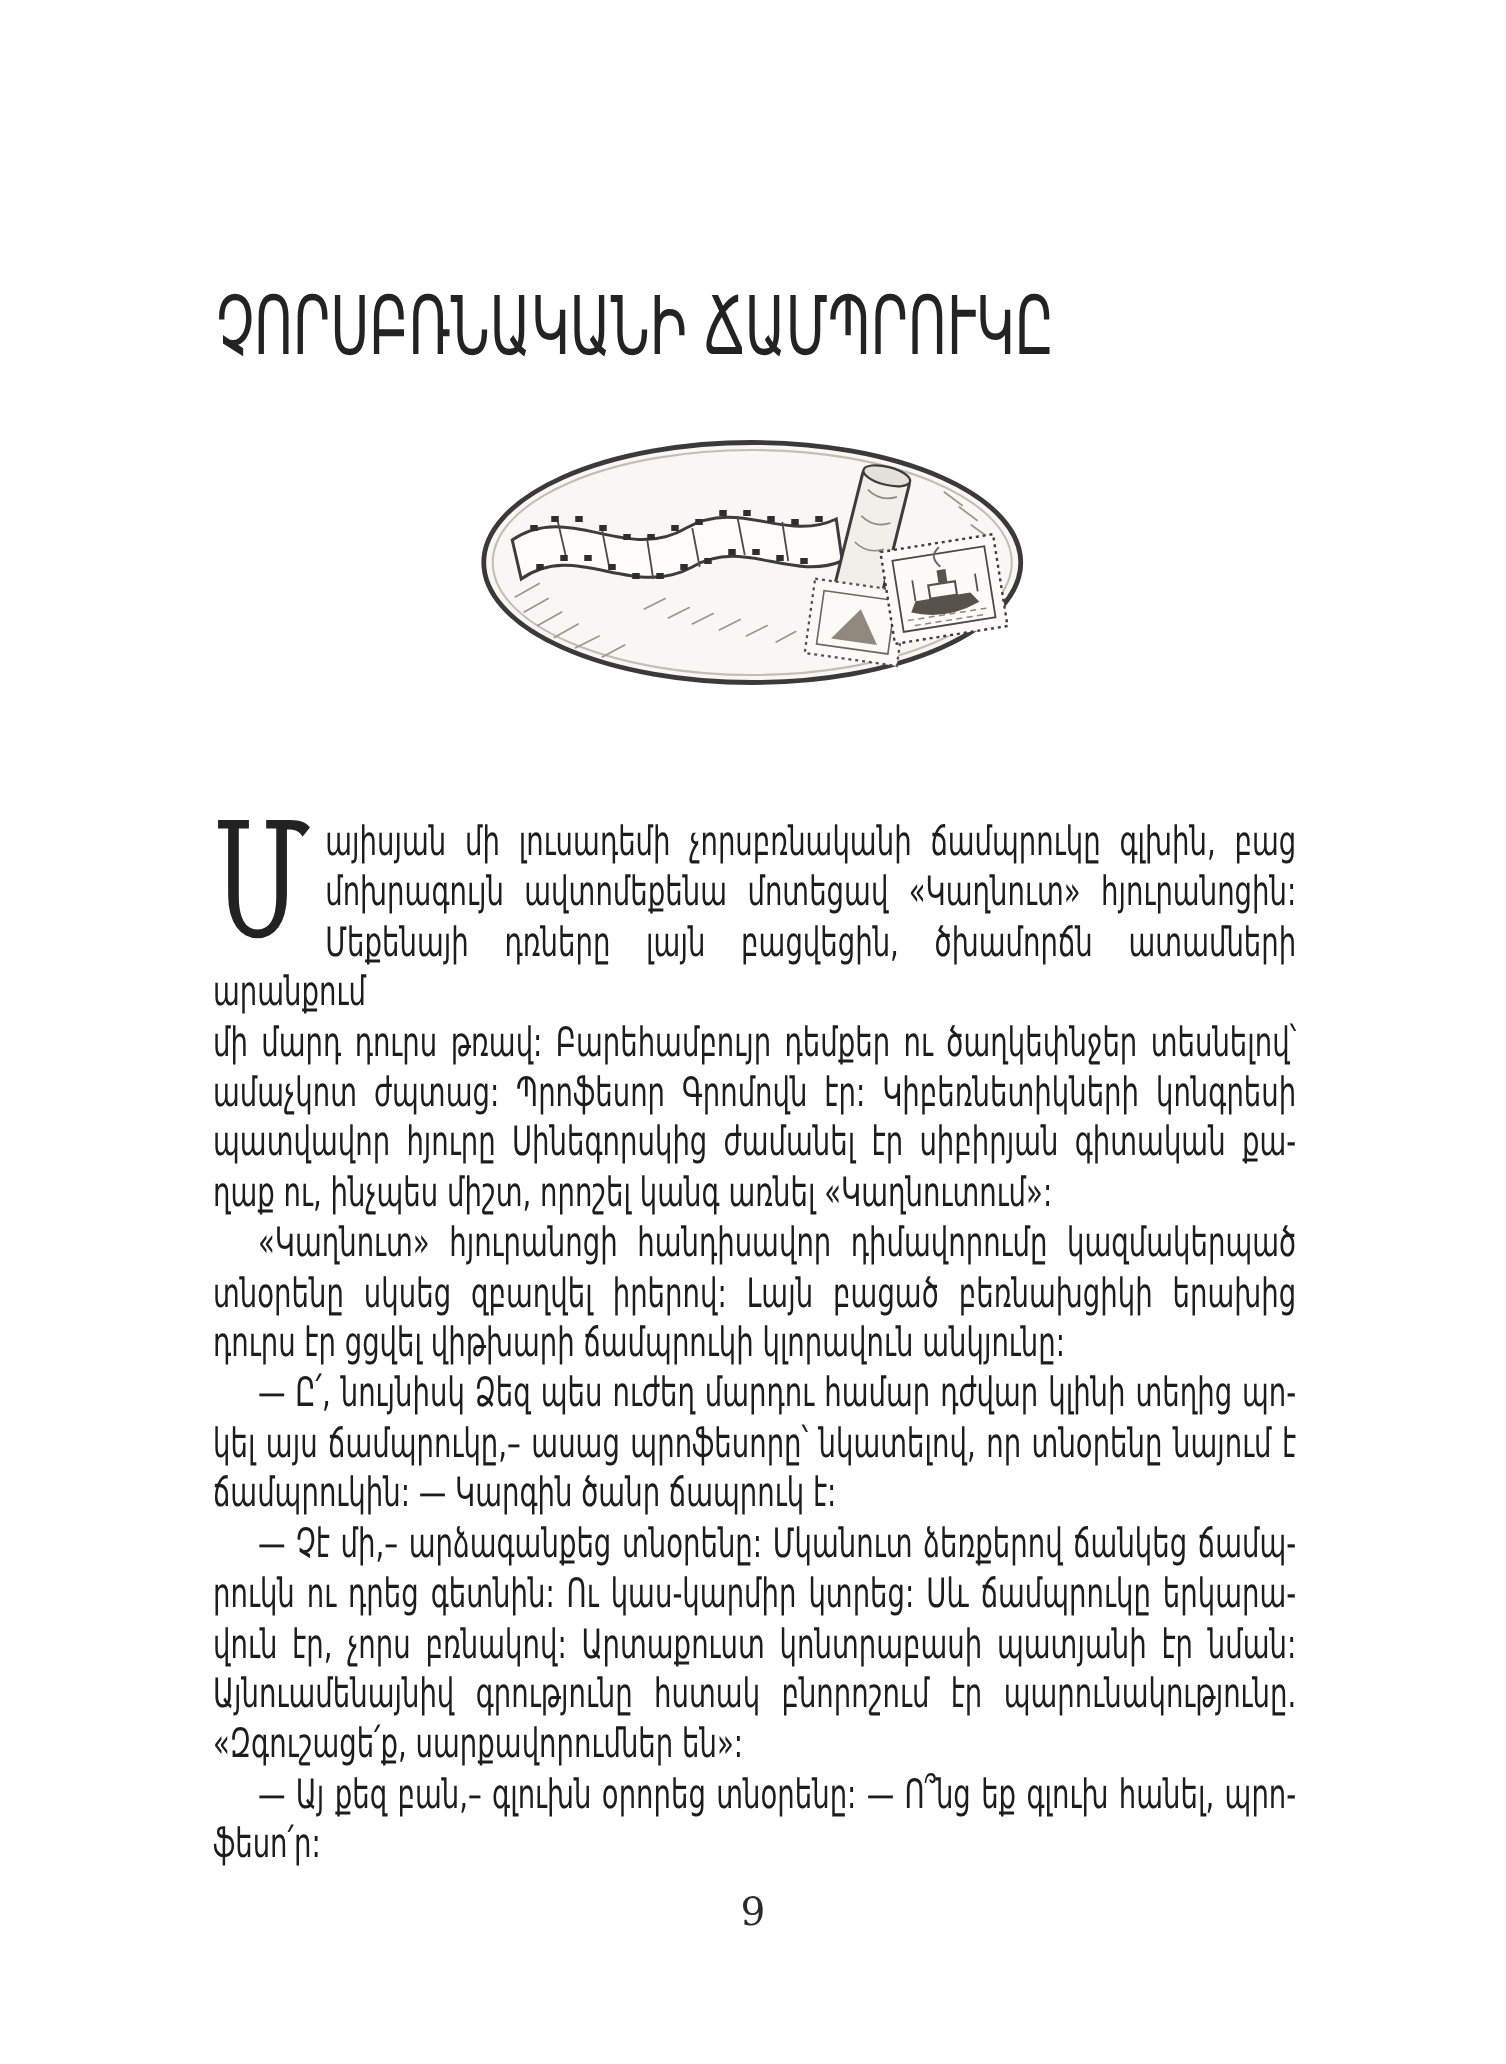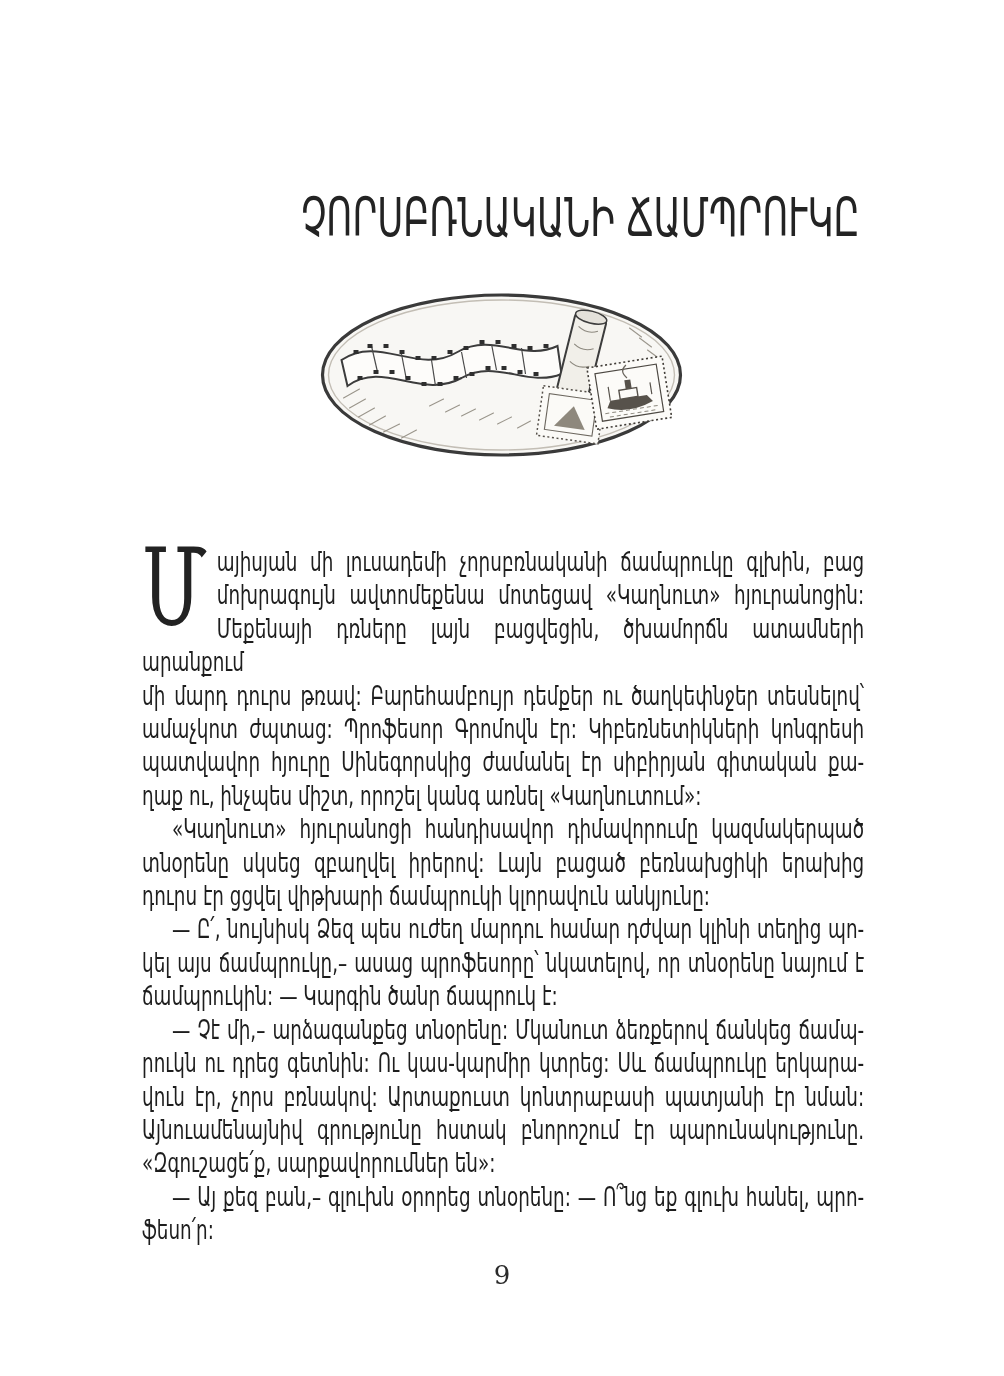--- a/index.html
+++ b/index.html
@@ -12,21 +12,21 @@
     overflow: hidden;
     color: #1e1e1e;
     font-family: "DejaVu Sans", sans-serif;
   }
   .title {
     position: absolute;
     top: 186px;
     left: 0;
     width: 100%;
     margin: 0;
-    text-align: right;
+    text-align: left;
     font-weight: normal;
     font-size: 54px;
     letter-spacing: 0px;
     color: #232323;
     white-space: nowrap;
   }
   .title .cond {
     display: inline-block;
     transform: scaleX(0.66);
     transform-origin: 50% 50%;

